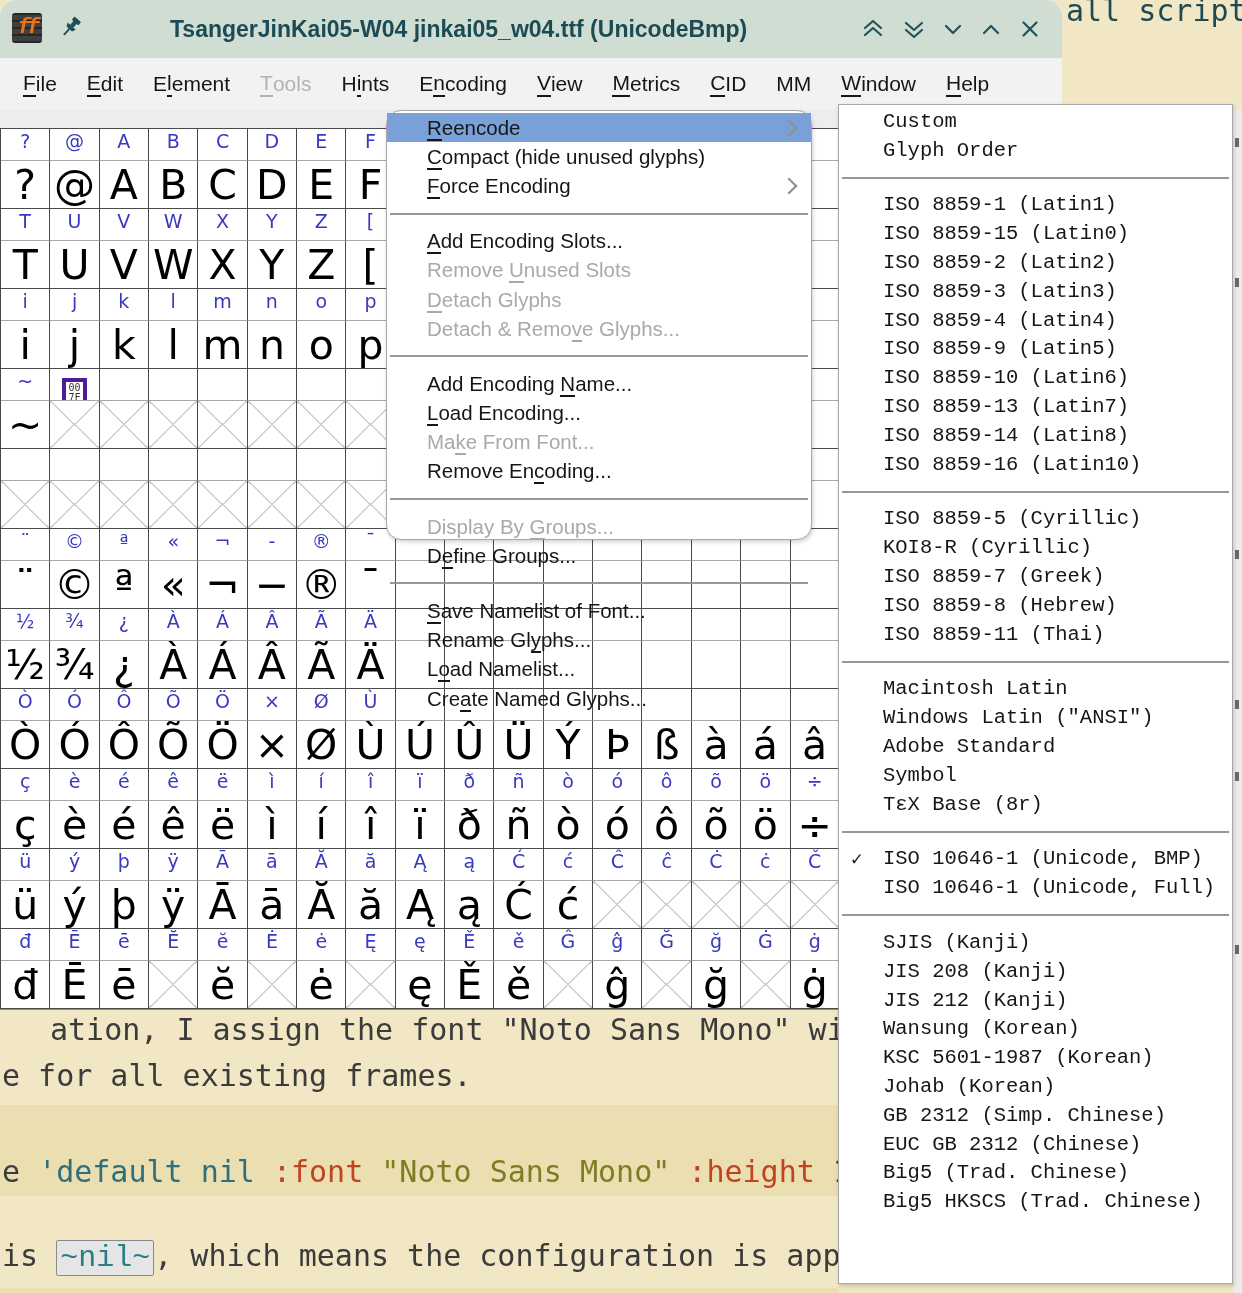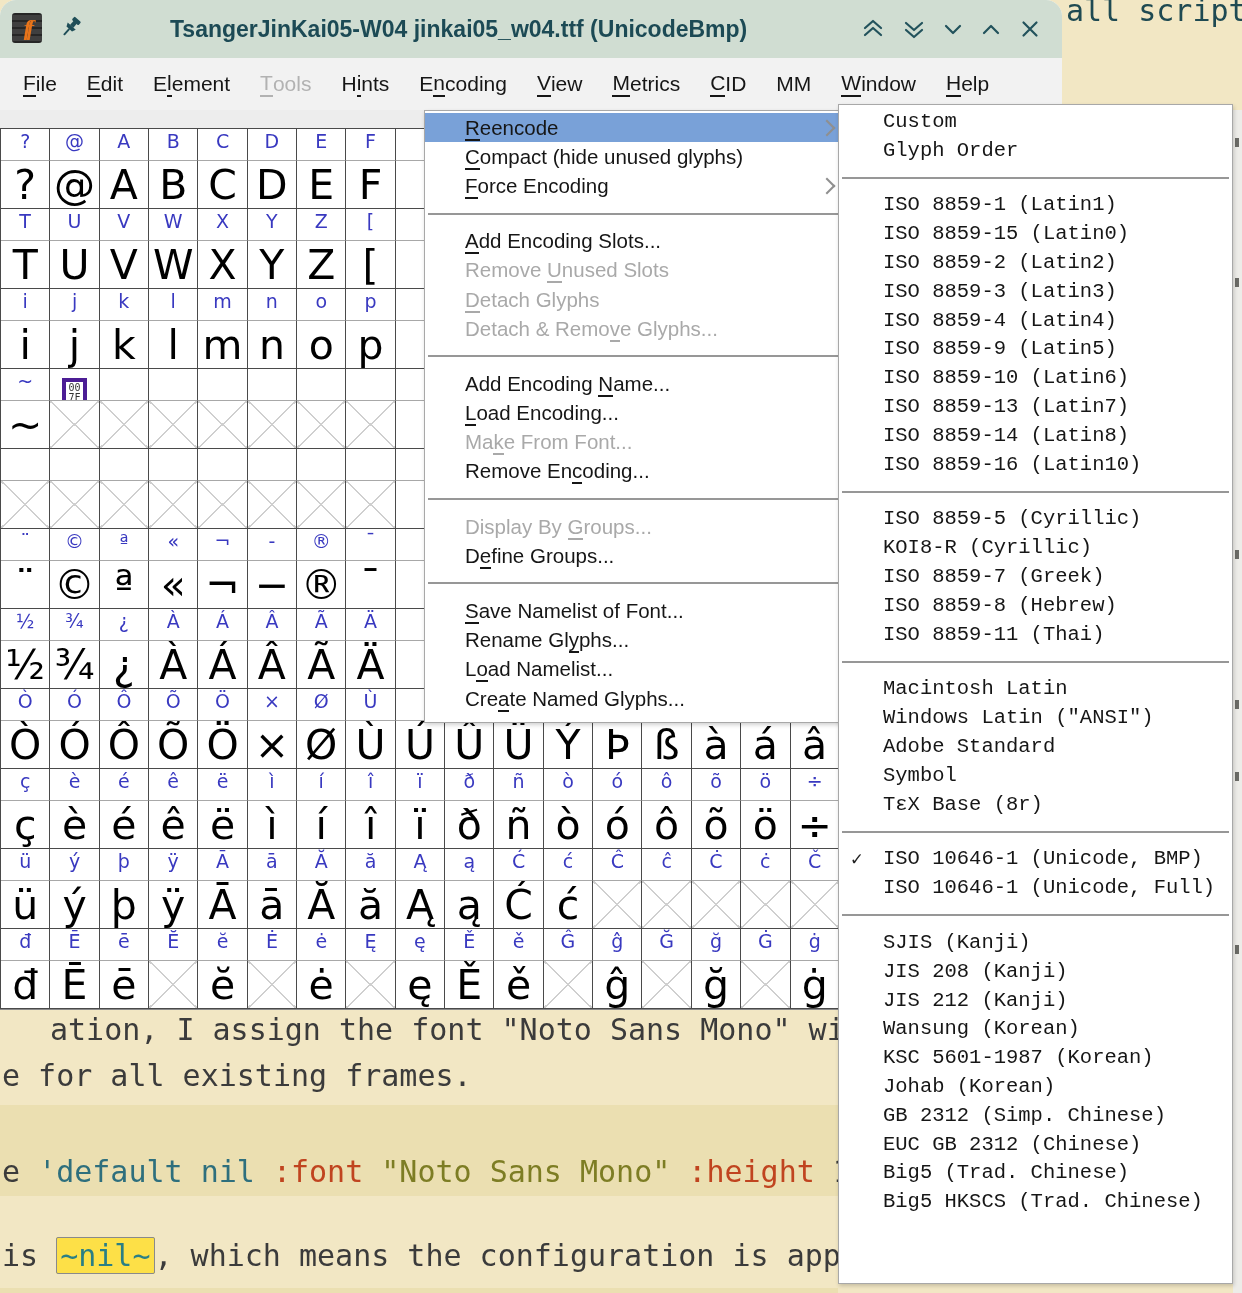--- a/index.html
+++ b/index.html
@@ -19,37 +19,37 @@
                font-family:"DejaVu Sans Mono", monospace; font-size:30px;
                line-height:36px; white-space:pre; }
   #emacs-lines .eline:nth-child(1){ top:1012px;margin-left:48px; }
   #emacs-lines .eline:nth-child(2){ top:1058px; }
   #emacs-lines .eline:nth-child(3){ top:1154px; }
   #emacs-lines .eline:nth-child(4){ top:1238px; }
   .tk-fg   { color:#3b3b3b; }
   .tk-teal { color:#2e6f7d; }
   .tk-rust { color:#c0441f; }
   .tk-olive{ color:#7d7d24; }
-  .tk-badge{ color:#2a7f85; background:#fde047; border:1px solid #8a8a8a;
-             border-radius:2px; padding:0 3px; }
+  .tk-badge{ color:#2a7f85; background:#e5e5e5; border:1px solid #8a8a8a;
+             border-radius:2px; padding:0 3px;font-family:Liberation Mono, monospace; }
   .fringe { position:absolute; left:1233px; top:110px; width:9px; height:1183px;
             background:#edece8; z-index:3; }
   .fringe .tick { position:absolute; left:2px; width:4px; height:9px; background:#6b6b66; }
 
   
   .ffwin { position:absolute; left:0; top:0; width:1062px; height:1010px;
            background:#ffffff; z-index:4; border-radius:16px 16px 0 0;
            border-bottom:1px solid #8a8a8a; }
   .titlebar { position:relative; height:58px; background:#d0ddd2;
               border-radius:16px 16px 0 0; }
   .ff-icon { position:absolute; left:12px; top:13px; width:30px; height:30px;
              background:#3f3f3f; border-radius:3px; display:flex; align-items:center;
              justify-content:center;
              background-image:repeating-linear-gradient(0deg, rgba(0,0,0,.4) 0 2px, transparent 2px 7px); }
-  .ff-icon span { font-family:Liberation Serif, serif; font-style:italic; font-weight:bold;
+  .ff-icon span { font-family:Liberation Mono, monospace; font-style:italic; font-weight:bold;
              font-size:22px; color:#e8741a; letter-spacing:-4px; line-height:26px; }
   .pin { position:absolute; left:58px; top:14px; }
   .wtitle { position:absolute; left:170px; top:50%; transform:translateY(-50%);
             font-size:23px; font-weight:600; color:#1c4a55; white-space:nowrap; }
   .wbtn { position:absolute; top:16px; }
   .menubar { height:52px; background:#f2f2f2; display:flex; align-items:center;
              padding-left:8px; font-size:21px; color:#161616; }
   .mb { padding:0 15px; height:100%; display:flex; align-items:center; white-space:nowrap; }
   .mb.dis { color:#b2b2b2; }
   .u { border-bottom:2px solid currentColor; }
@@ -72,21 +72,21 @@
       linear-gradient(to top right,    transparent 48.9%, #cfcfcf 48.9% 51.1%, transparent 51.1%),
       linear-gradient(to bottom right, transparent 48.9%, #cfcfcf 48.9% 51.1%, transparent 51.1%); }
   .ctrlbox { border:4px solid #4c1d95; font-family:"DejaVu Sans Mono", monospace;
              font-size:10px; line-height:10px; color:#333; padding:1px 2px;
              margin-top:8px; text-align:left; }
 
   
   .menu { position:absolute; background:#fff; border:1px solid #a8a8a8; z-index:10;
           font-size:20.5px; color:#161616; padding-top:2px;
           box-shadow:1px 2px 4px rgba(0,0,0,.18); }
-  #enc-menu { left:424px; top:110px; width:426px; height:613px; }
+  #enc-menu { left:386px; top:110px; width:426px; height:430px;border-radius:15px; }
   #enc-sub  { left:838px; top:104px; width:395px; height:1180px;font-family:Liberation Mono, monospace; }
   .mi { position:relative; display:flex; align-items:center; padding-left:40px;
         white-space:nowrap; }
   #enc-menu .mi { height:29.2px; }
   #enc-sub  .mi { height:28.8px; padding-left:44px; }
   .mi.dis { color:#a9a9a9;text-align:right; }
   .mi.hl  { background:#79a1d8; }
   .msep { border-top:2px solid #979797; margin:12px 3px; }
   .chev { position:absolute; right:16px; top:50%; width:12px; height:12px;
           border-top:2.5px solid #8f8f8f; border-right:2.5px solid #8f8f8f;

